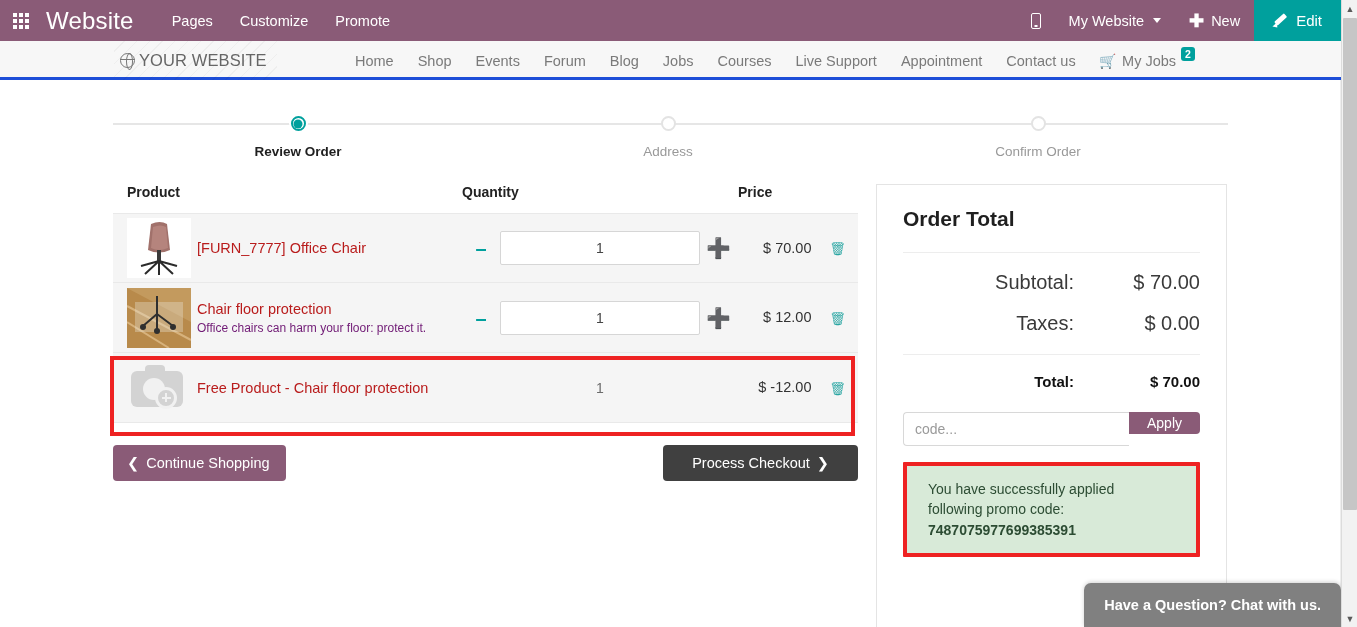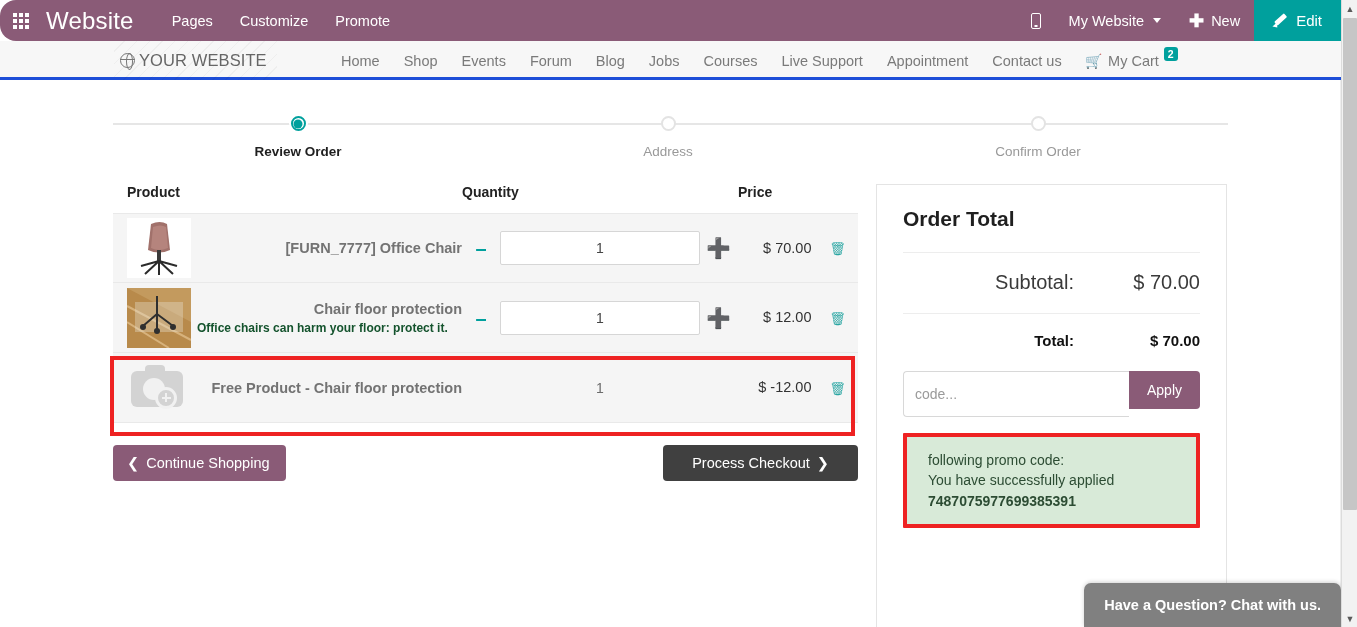--- a/index.html
+++ b/index.html
@@ -10,21 +10,20 @@
     overflow: hidden;
   }
 
   
   .odoo-bar {
     position: absolute; top: 0; left: 0;
     width: 1341px; height: 41px;
     background: #8a5b77;
     display: flex; align-items: center;
     color: #ffffff;
-    border-radius: 16px;
   }
   .apps-grid {
     width: 42px; height: 41px;
     display: flex; align-items: center; justify-content: center;
     cursor: pointer;
   }
   .apps-grid .g {
     display: grid;
     grid-template-columns: repeat(3, 4px);
     grid-template-rows: repeat(3, 4px);
@@ -104,21 +103,21 @@
     width:5px;height:15px;border:1.1px solid #777;border-radius:50%;
   }
   .globe-ico::after {
     content:""; position:absolute; left:-1px; top:5px;
     width:15px;height:1.1px;background:#777;
   }
   .site-logo-text {
     font-size: 16.5px; color: #666; letter-spacing: .1px;
   }
   .site-nav {
-    position: absolute; left: 341px; top: 0; height: 39px;
+    position: absolute; left: 355px; top: 0; height: 39px;
     display: flex; align-items: center; gap: 24px;
   }
   .site-nav a { color: #7a7a7a; font-size: 14.5px; text-decoration: none; }
   .cart-link {
     display: flex; align-items: center; gap: 5px;
     color: #7a7a7a; font-size: 14.5px; text-decoration: none;
     position: relative;
   }
   .cart-ico { font-size: 14px; }
   .cart-badge {
@@ -215,24 +214,24 @@
     width: 22px; height: 22px; border-radius: 50%;
     background:#d3d3d3; border: 3px solid #f1f1f1;
   }
   .ph-plus::before, .ph-plus::after {
     content:""; position:absolute; background:#f1f1f1;
   }
   .ph-plus::before { left: 3.5px; top: 7px; width: 9px; height: 2px; }
   .ph-plus::after { left: 7px; top: 3.5px; width: 2px; height: 9px; }
 
   .prod-name {
-    color: #737373; font-size: 14.5px; font-weight: bold;
-    text-decoration: none; display: block; text-align: right;
-  }
-  .prod-desc { color: #14532d; font-size: 12px; margin-top: 4px; font-weight: bold; }
+    color: #b91c1c; font-size: 14.5px; font-weight: normal;
+    text-decoration: none; display: block;
+  }
+  .prod-desc { color: #701a75; font-size: 12px; margin-top: 4px; }
 
   td.td-qty { text-align: center; }
   .qty-box { display: flex; align-items: center; justify-content: center; gap: 0; }
   .qty-minus, .qty-plus {
     color: #00a09d; font-size: 20px; font-weight: bold; width: 38px;
     text-align: center; cursor: pointer; user-select: none; line-height: 1;
   }
   .qty-input {
     width: 200px; height: 34px; border: 1px solid #d6d6d6;
     background: #fff; text-align: center; font-size: 14px; color: #444;
@@ -277,29 +276,29 @@
     display: flex; justify-content: flex-end; align-items: baseline;
     padding: 18px 0 0 0; font-size: 20px; color: #3a3a3a;
   }
   .order-line .lab { width: 165px; text-align: right; padding-right: 18px; }
   .order-line .val { width: 108px; text-align: right; }
   .order-total-row { font-weight: bold; color: #111; font-size: 15px; }
   .order-hr2 { border-top: 1px solid #ededed; margin-top: 19px; }
 
   .promo-form { display: flex; margin-top: 22px; }
   .promo-input {
-    flex: 1; height: 46px; border: 1px solid #d8d8d8; border-right: none;
+    flex: 1; height: 34px; border: 1px solid #d8d8d8; border-right: none;
     border-radius: 4px 0 0 4px; padding: 0 11px; font-size: 14px;
     color: #555; font-family: "Liberation Sans", sans-serif;
     background: #fff;
   }
   .promo-input::placeholder { color: #9a9a9a; }
   .promo-apply {
     background: #8a5b77; color: #fff; border: none; border-radius: 0 4px 4px 0;
-    padding: 0 18px; height: 38px; font-size: 14px; cursor: pointer;
+    padding: 0 18px; height: 22px; font-size: 14px; cursor: pointer;
     font-family: "Liberation Sans", sans-serif;
   }
 
   .promo-alert-outer {
     margin-top: 16px; border: 4px solid #ee2222; border-radius: 1px;
   }
   .promo-alert {
     background: #d8ead8; color: #2c4c33;
     padding: 13px 16px 13px 21px; font-size: 14px; line-height: 1.45;
   }
@@ -388,21 +387,21 @@
     <a href="#">Events</a>
     <a href="#">Forum</a>
     <a href="#">Blog</a>
     <a href="#">Jobs</a>
     <a href="#">Courses</a>
     <a href="#">Live Support</a>
     <a href="#">Appointment</a>
     <a href="#">Contact us</a>
     <a href="#" class="cart-link">
       <span class="cart-ico">🛒</span>
-      <span>My Cart</span>
+      <span>My Jobs</span>
       <span class="cart-badge">2</span>
     </a>
   </div>
 </div>
 
 <div class="content">
 
   <div class="stepper">
     <div class="stepper-line"></div>
     <div class="step active" style="left:198px">
@@ -527,35 +526,39 @@
 
     <div class="cart-right">
       <div class="order-card">
         <div class="order-title">Order Total</div>
         <div class="order-hr"></div>
 
         <div class="order-line">
           <span class="lab">Subtotal:</span>
           <span class="val">$ 70.00</span>
         </div>
+        <div class="order-line">
+          <span class="lab">Taxes:</span>
+          <span class="val">$ 0.00</span>
+        </div>
         <div class="order-hr2"></div>
         <div class="order-line order-total-row">
           <span class="lab">Total:</span>
           <span class="val">$ 70.00</span>
         </div>
 
         <div class="promo-form">
           <input class="promo-input" type="text" placeholder="code..." style="">
           <button class="promo-apply">Apply</button>
         </div>
 
         <div class="promo-alert-outer">
           <div class="promo-alert">
+            <div>You have successfully applied</div>
             <div>following promo code:</div>
-            <div>You have successfully applied</div>
             <div class="promo-code">7487075977699385391</div>
           </div>
         </div>
       </div>
 
     </div>
 
   </div>
 </div>
 

